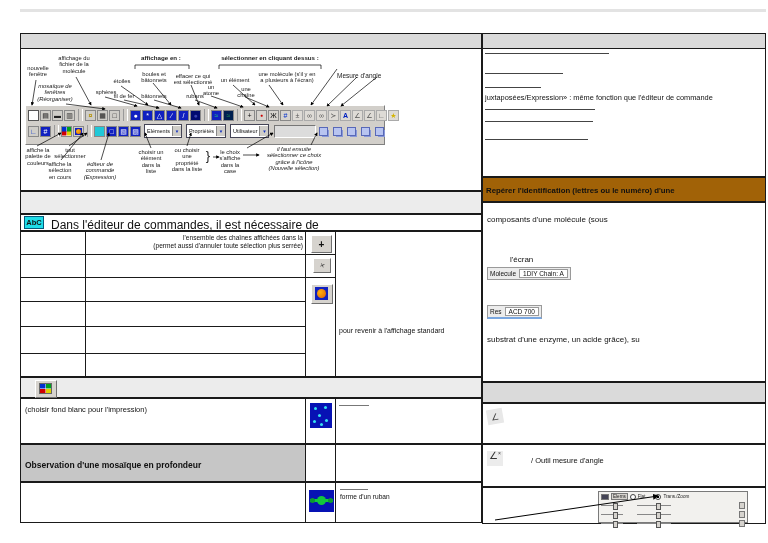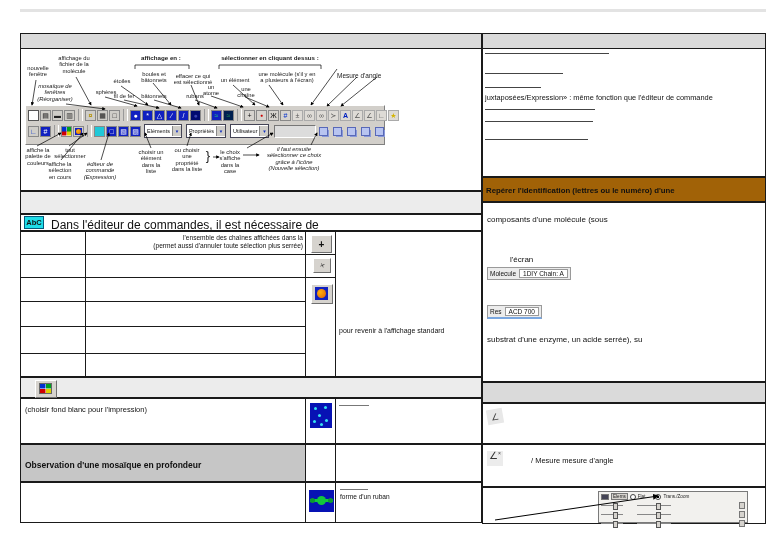--- a/index.html
+++ b/index.html
@@ -331,34 +331,34 @@
   <div class="txt" style="left:4px;top:12px;font-size:8px;">composants d'une molécule (sous</div>
   <div class="txt" style="left:4px;top:52px;font-size:8px;margin-left:23px;">l'écran</div>
   <div class="strip" style="left:4px;top:64px;">
     <span>Molecule</span>
     <span class="val">1DIY  Chain: A</span>
   </div>
   <div class="strip" style="left:4px;top:102px;border-bottom:2px solid #7aa7e0;">
     <span>Res</span>
     <span class="val">ACD 700</span>
   </div>
-  <div class="txt" style="left:4px;top:132px;font-size:8px;">substrat  d'une  enzyme,  un  acide  serrée),  su</div>
+  <div class="txt" style="left:4px;top:132px;font-size:8px;">substrat  d'une  enzyme,  un  acide  grâce),  su</div>
 </div>
 
 <div class="cell band" style="left:482px;top:382px;width:284px;height:21px;background:#dadada;"></div>
 
 <div class="cell" style="left:482px;top:403px;width:284px;height:41px;">
   <div class="a" style="left:4px;top:5px;width:16px;height:15px;background:#e8e8e8;display:flex;align-items:center;justify-content:center;
               font-size:9px;color:#444;transform:rotate(-10deg);">∠</div>
 </div>
 
 <div class="cell" style="left:482px;top:444px;width:284px;height:43px;">
   <div class="a" style="left:4px;top:6px;width:16px;height:15px;background:#ececec;font-size:10px;color:#333;
               display:flex;align-items:flex-start;justify-content:center;line-height:1;">∠<span style="font-size:5px;margin-top:0;">×</span></div>
-  <div class="txt" style="left:48px;top:11px;font-size:7.5px;">/ Mesure mesure d'angle</div>
+  <div class="txt" style="left:48px;top:11px;font-size:7.5px;">/ Outil mesure d'angle</div>
 </div>
 
 <div class="cell" style="left:482px;top:487px;width:284px;height:37px;">
   <div class="mini" style="left:115px;top:3px;width:148px;height:30px;">
     <div class="mrow">
       <span class="mbtn" style="width:4px;height:4px;background:#445;"></span>
       <span class="mbtn">Elems</span>
       <span class="radio"></span>
       <span>Flat</span>
       <span class="radio on" style="margin-left:8px;"></span>

